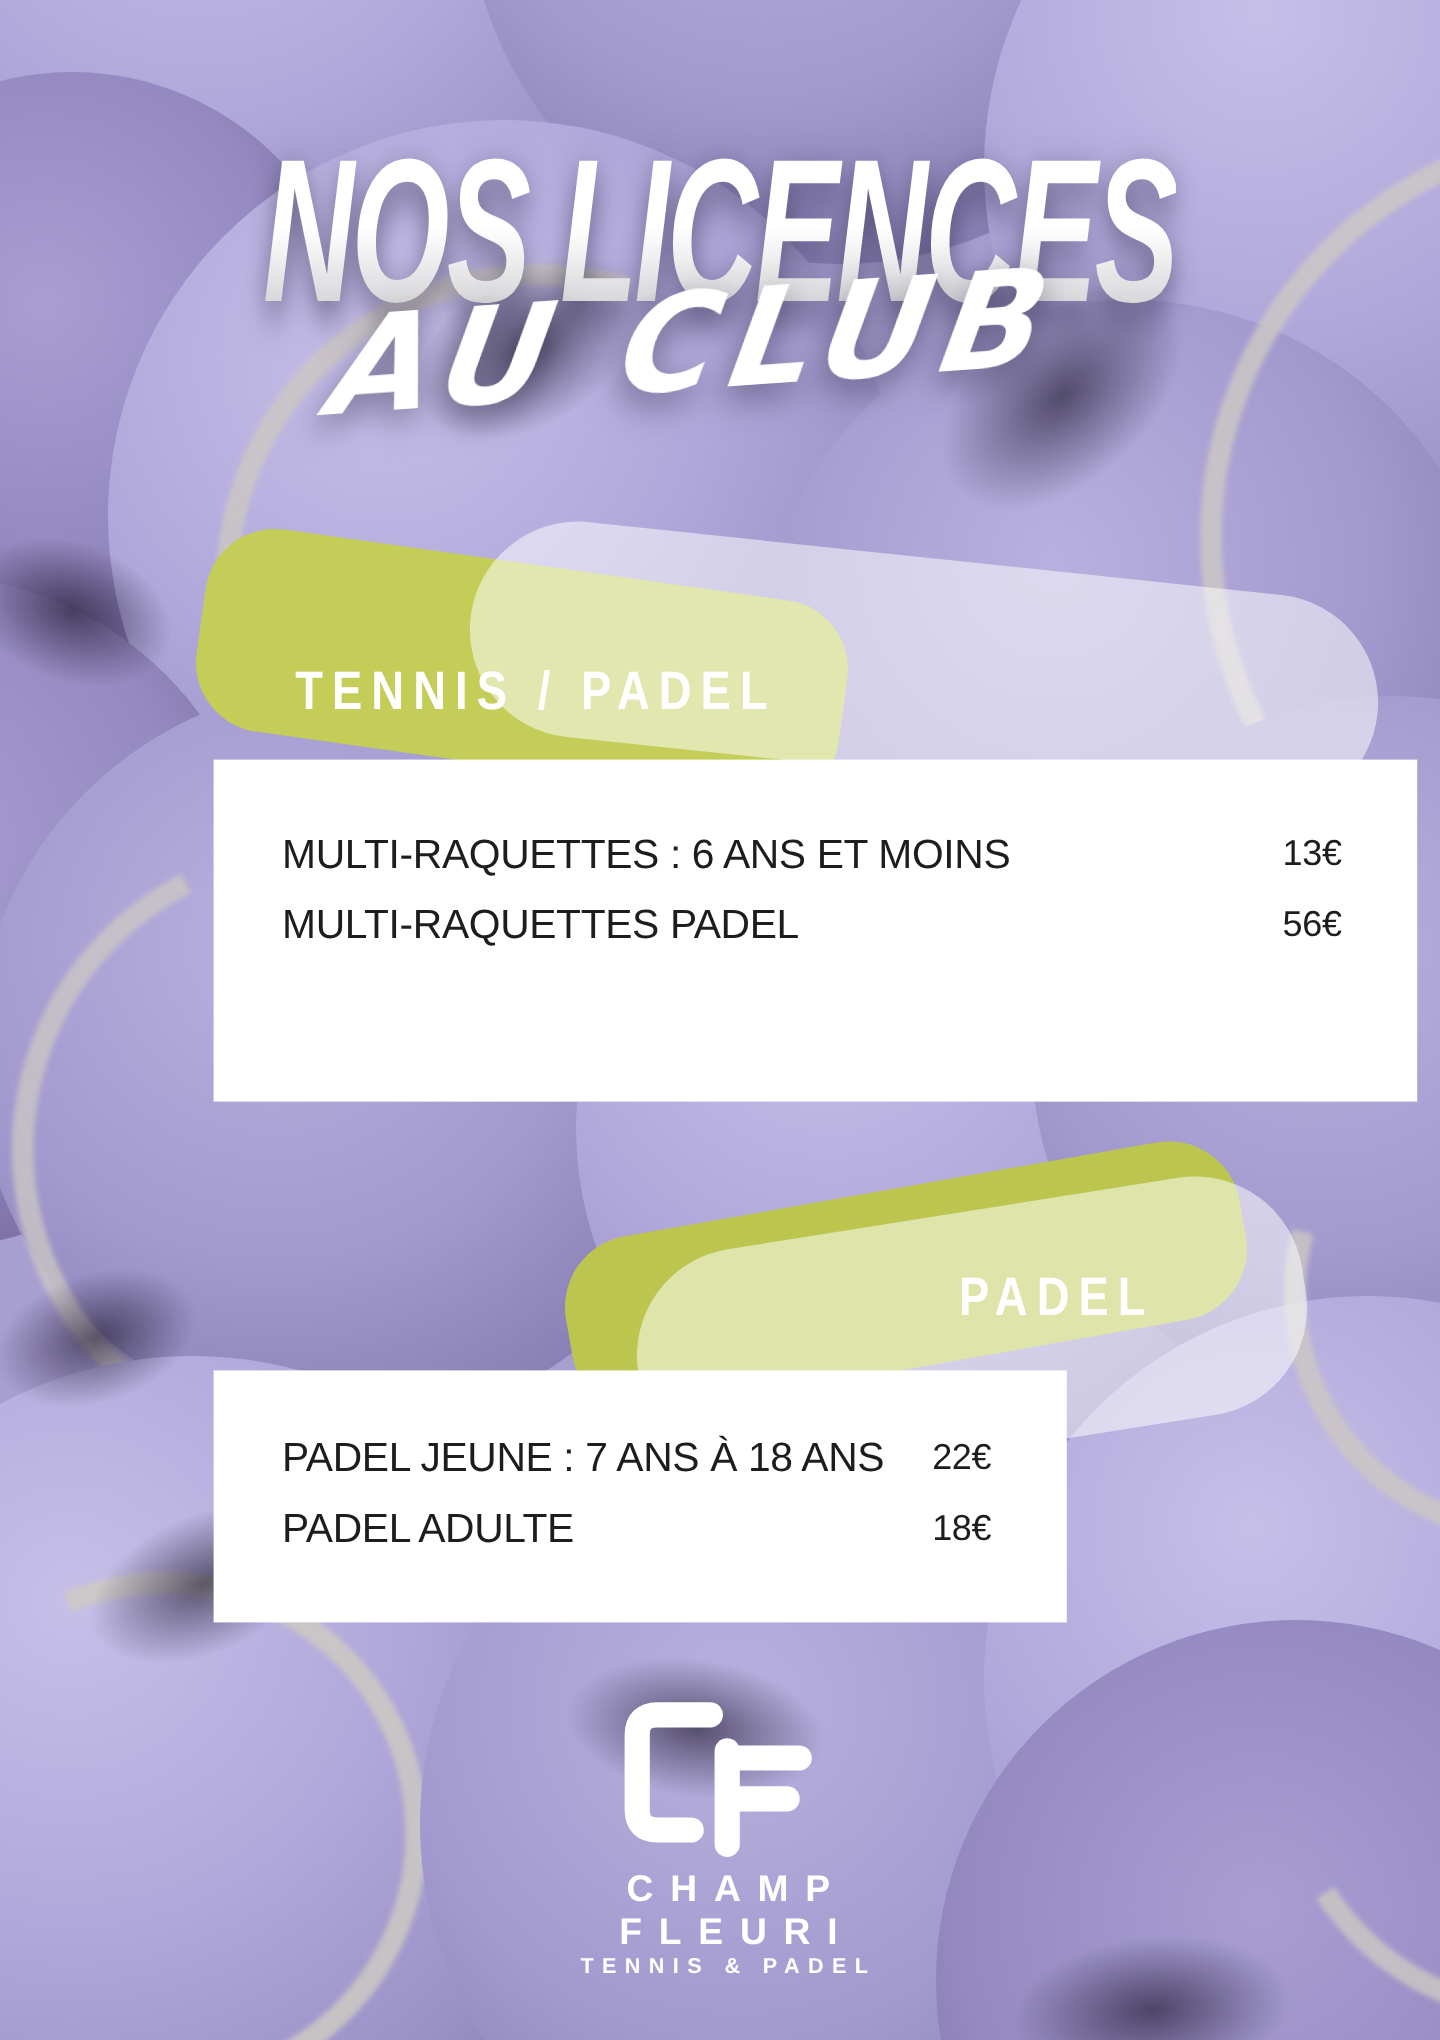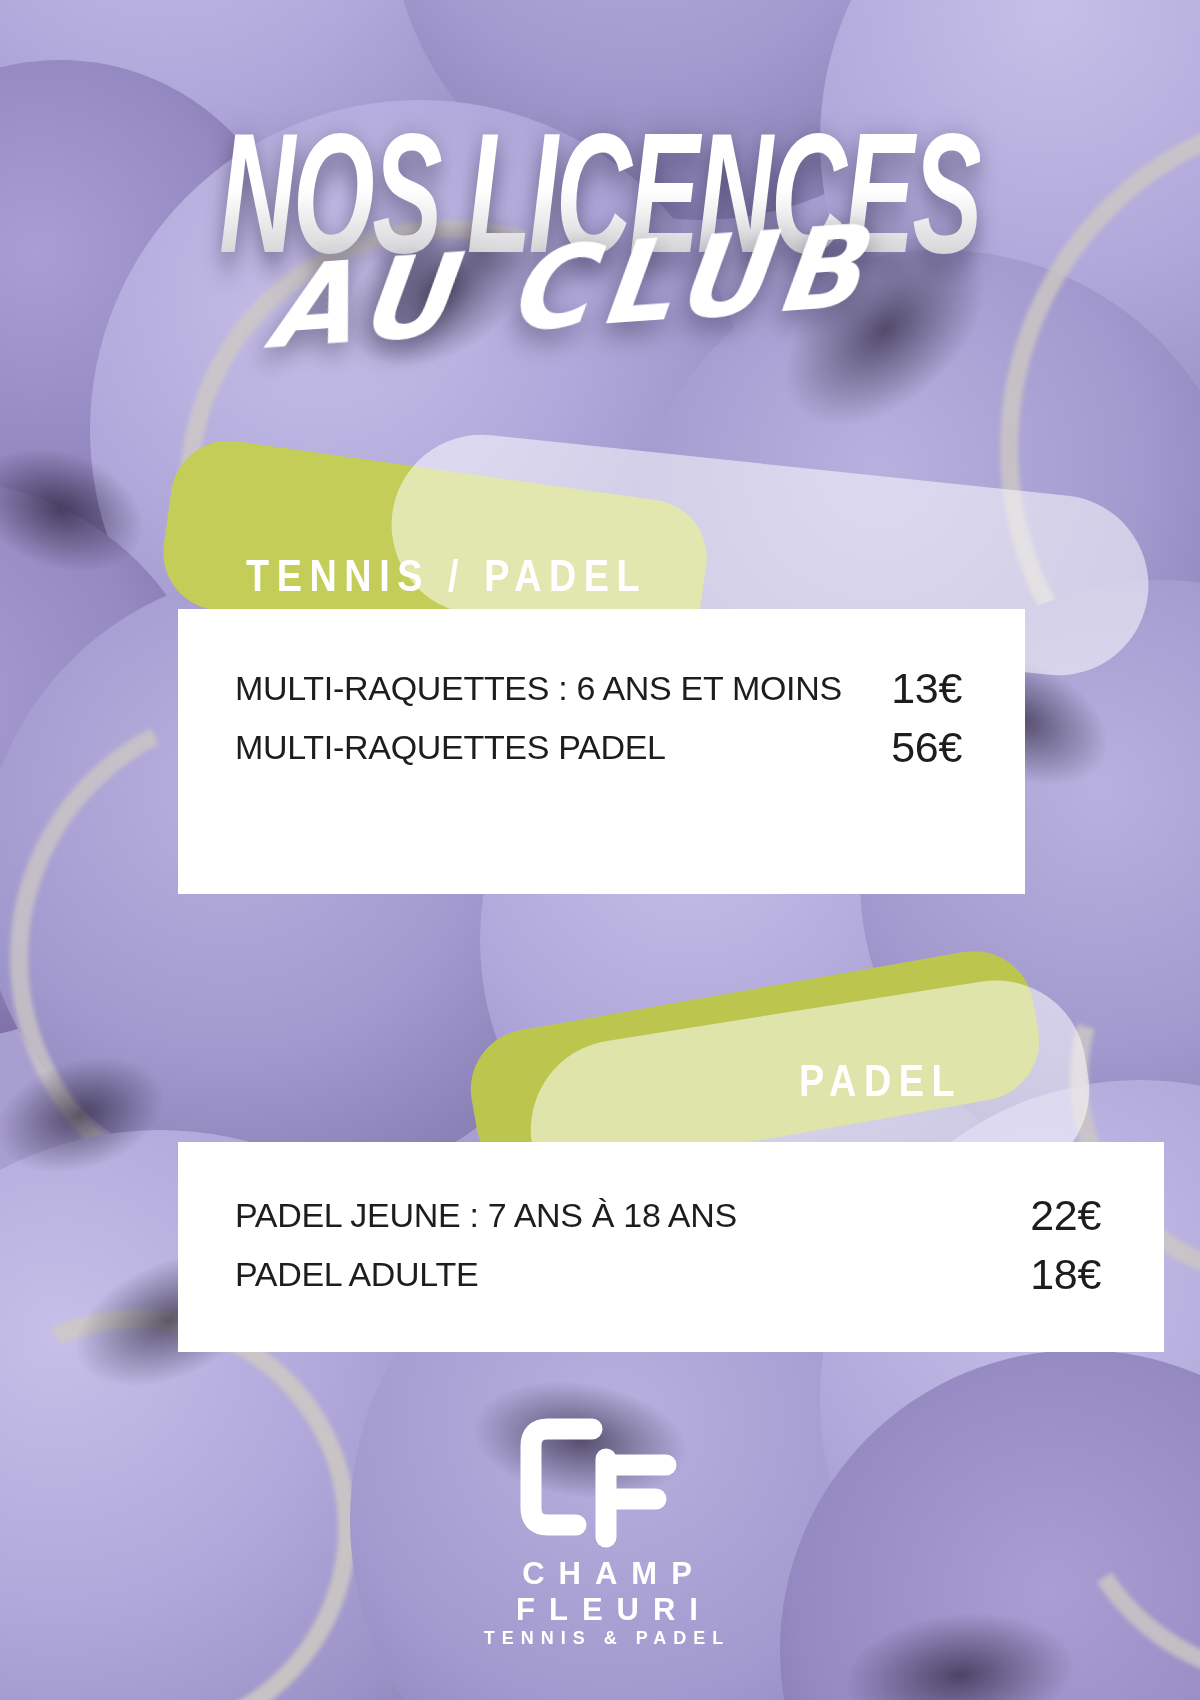--- a/index.html
+++ b/index.html
@@ -23,21 +23,21 @@
   .blob-green{background:var(--accent-green,#c3cd58);}
   .blob-green2{background:var(--accent-green-deep,#bcc64f);}
   .blob-white{background:rgba(255,255,255,.52);}
 
   
   .card{position:absolute;background:var(--card-white,#ffffff);}
   .rows{position:absolute;left:57px;right:63px;top:0;}
   .row{display:flex;justify-content:space-between;align-items:center;
        height:42px;margin-bottom:17px;font-size:34px;letter-spacing:-.3px;
        color:var(--text-dark,#1d1d1f);}
-  .row .price{font-size:43px;}
+  .row .price{font-size:30px;}
 
   
   .sec-title{position:absolute;color:#fff;font-weight:bold;font-size:45px;line-height:1;
              letter-spacing:9px;transform:scaleX(.84);white-space:nowrap;}
 
   
   .title-wrap{position:absolute;left:0;width:1200px;text-align:center;}
   .title-main{display:inline-block;position:relative;left:-14px;
               font-weight:bold;font-size:170px;line-height:1;letter-spacing:-4px;
               transform:scaleX(.62);white-space:nowrap;
@@ -99,34 +99,34 @@
   <div>
     <div class="blob blob-green" style="left:165px;top:470px;width:540px;height:170px;border-radius:58px;transform:rotate(8deg);"></div>
     <div class="blob blob-white" style="left:390px;top:465px;width:760px;height:180px;border-radius:90px;transform:rotate(6deg);"></div>
   </div>
 
   <div>
     <div class="blob blob-green2" style="left:470px;top:990px;width:570px;height:150px;border-radius:60px;transform:rotate(-10deg);"></div>
     <div class="blob blob-white" style="left:530px;top:1010px;width:560px;height:200px;border-radius:90px;transform:rotate(-9deg);"></div>
   </div>
 
-  <div class="card" style="left:178px;top:609px;width:847px;height:285px;">
+  <div class="card" style="left:178px;top:633px;width:1003px;height:285px;">
     <div class="rows" style="padding-top:58px;">
       <div class="row">
         <span>MULTI-RAQUETTES : 6 ANS ET MOINS</span>
         <span class="price">13€</span>
       </div>
       <div class="row">
         <span>MULTI-RAQUETTES PADEL</span>
         <span class="price">56€</span>
       </div>
     </div>
   </div>
 
-  <div class="card" style="left:178px;top:1142px;width:986px;height:210px;">
+  <div class="card" style="left:178px;top:1142px;width:711px;height:210px;">
     <div class="rows" style="padding-top:52px;">
       <div class="row">
         <span>PADEL JEUNE : 7 ANS À 18 ANS</span>
         <span class="price">22€</span>
       </div>
       <div class="row">
         <span>PADEL ADULTE</span>
         <span class="price">18€</span>
       </div>
     </div>

